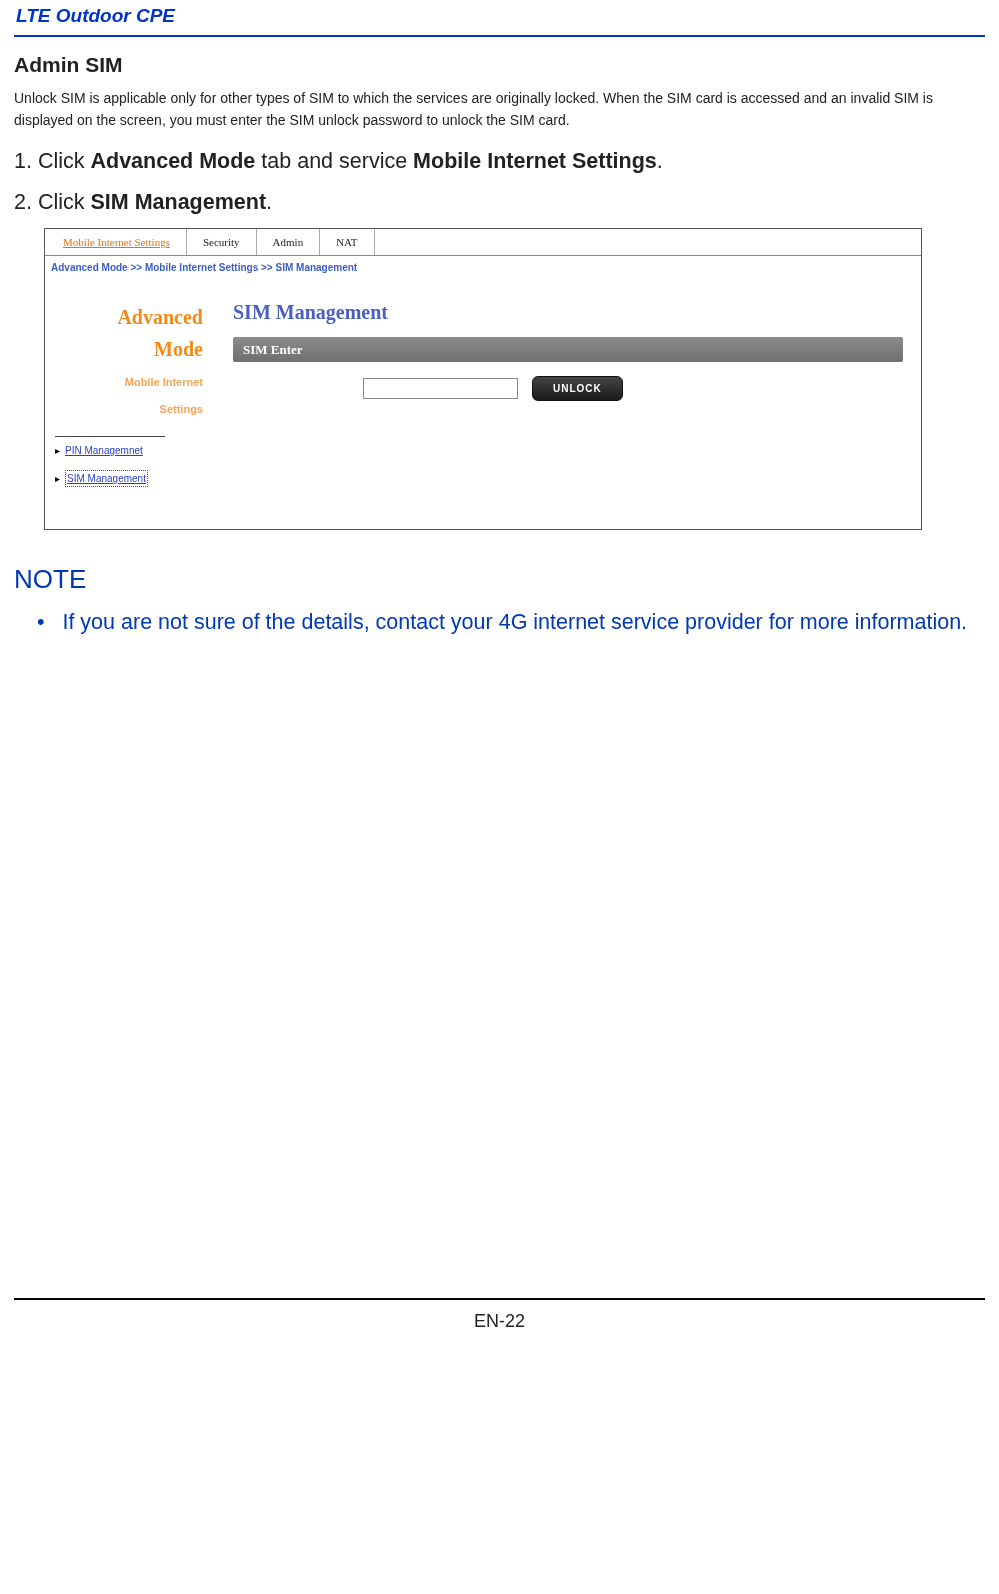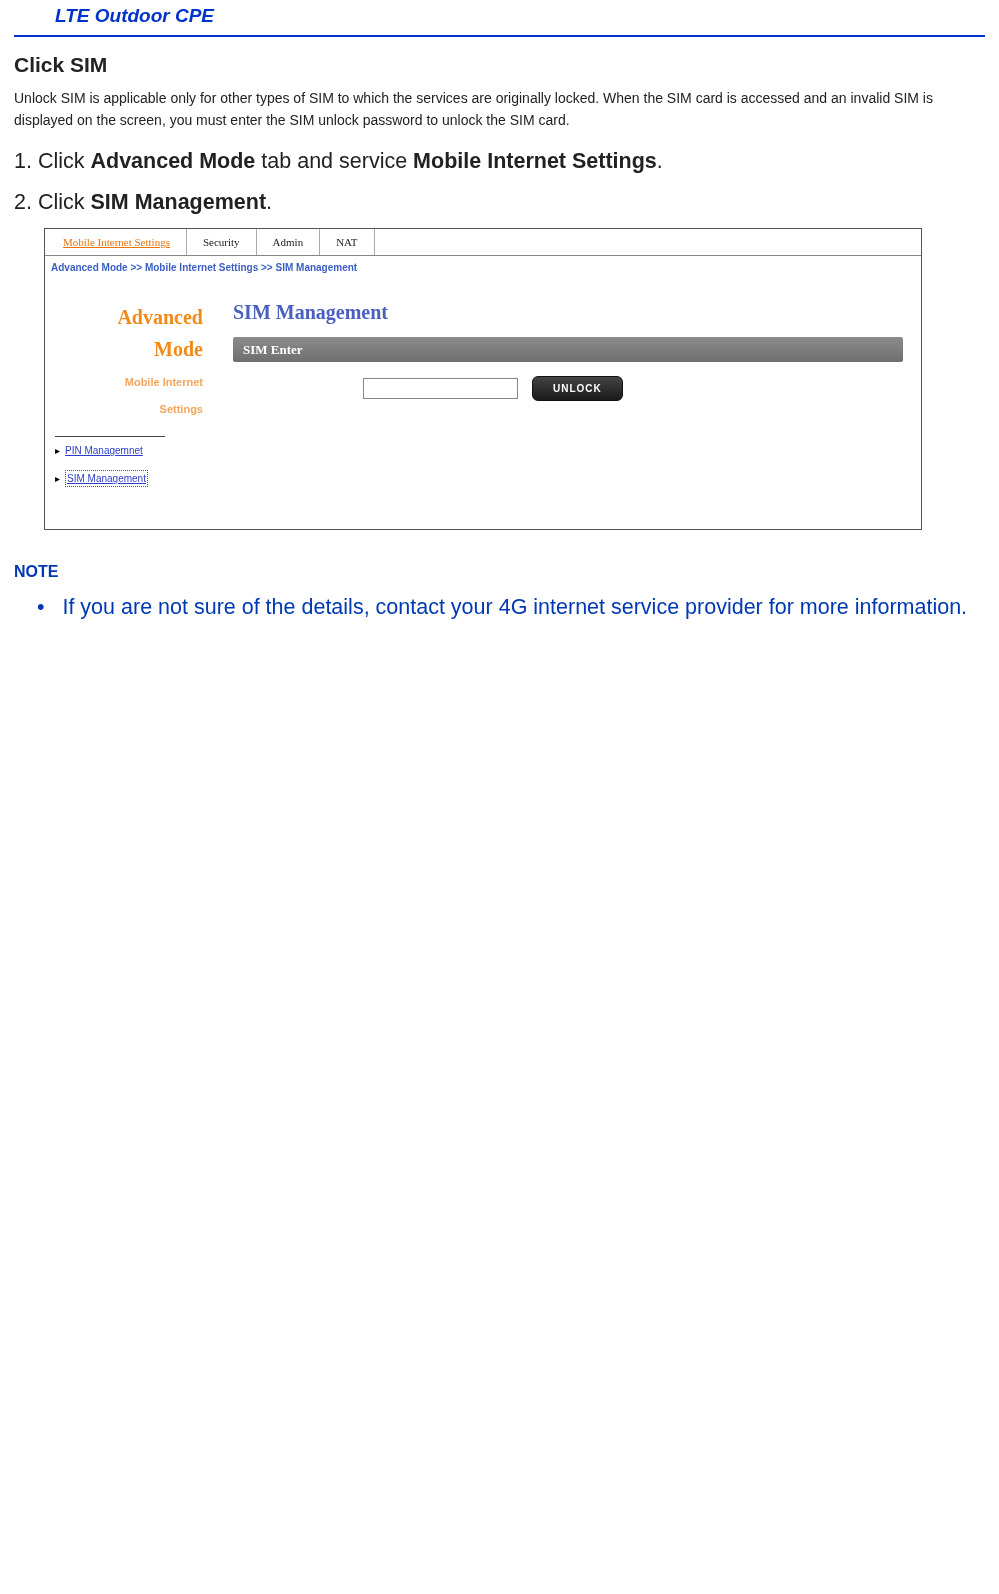--- a/index.html
+++ b/index.html
@@ -16,21 +16,20 @@
     .page {
       padding: 0 14px;
     }
     .header-title {
       color: #0033cc;
       font-family: Verdana, sans-serif;
       font-weight: bold;
       font-style: italic;
       font-size: 19px;
       padding: 2px 0 4px 2px;
-      margin-left: 39px;
     }
     .hr-top {
       border: none;
       border-top: 2px solid #0033cc;
       margin: 0 0 10px 0;
     }
     .section-heading {
       font-family: Verdana, sans-serif;
       font-weight: bold;
       font-size: 21px;
@@ -166,22 +165,22 @@
       border-radius: 6px;
       padding: 4px 20px;
       font-size: 10px;
       font-weight: bold;
       letter-spacing: 1px;
       font-family: Arial,sans-serif;
     }
     .note-head {
       color: #0039b3;
       font-family: Verdana, sans-serif;
-      font-weight: bold;
-      font-size: 16px;
+      font-weight: normal;
+      font-size: 26px;
       margin: 30px 0 4px 0;
     }
     .note-list {
       list-style: none;
       padding: 0;
       margin: 7px;
     }
     .note-list li {
       color: #0039b3;
       font-size: 21.5px;
@@ -205,21 +204,21 @@
       padding: 8px 0 16px 0;
     }
   </style>
 </head>
 <body>
 
 <div class="page">
   <div class="header-title">LTE Outdoor CPE</div>
   <hr class="hr-top">
 
-  <div class="section-heading">Click SIM</div>
+  <div class="section-heading">Admin SIM</div>
 
   <p class="body-text">Unlock SIM is applicable only for other types of SIM to which the services are originally locked. When the SIM card is accessed and an invalid SIM is displayed on the screen, you must enter the SIM unlock password to unlock the SIM card.</p>
 
   <ol class="numlist">
     <li>
       <span>1.</span><span> Click </span><b>Advanced Mode</b><span> tab and service </span><b>Mobile Internet Settings</b><span>.</span>
     </li>
     <li>
       <span>2.</span><span> Click </span><b>SIM Management</b><span>.</span>
     </li>
@@ -257,13 +256,17 @@
   </div>
 
 
   <div class="note-head">NOTE</div>
   <ul class="note-list">
     <li>
       <span>•</span>&nbsp;&nbsp;&nbsp;<span>If you are not sure of the details, contact your 4G internet service provider for more information.</span>
     </li>
   </ul>
 
+  <div class="footer">
+    <hr class="footer-hr">
+    <div class="page-num">EN-22</div>
+  </div>
 </div>
 
 </body></html>

